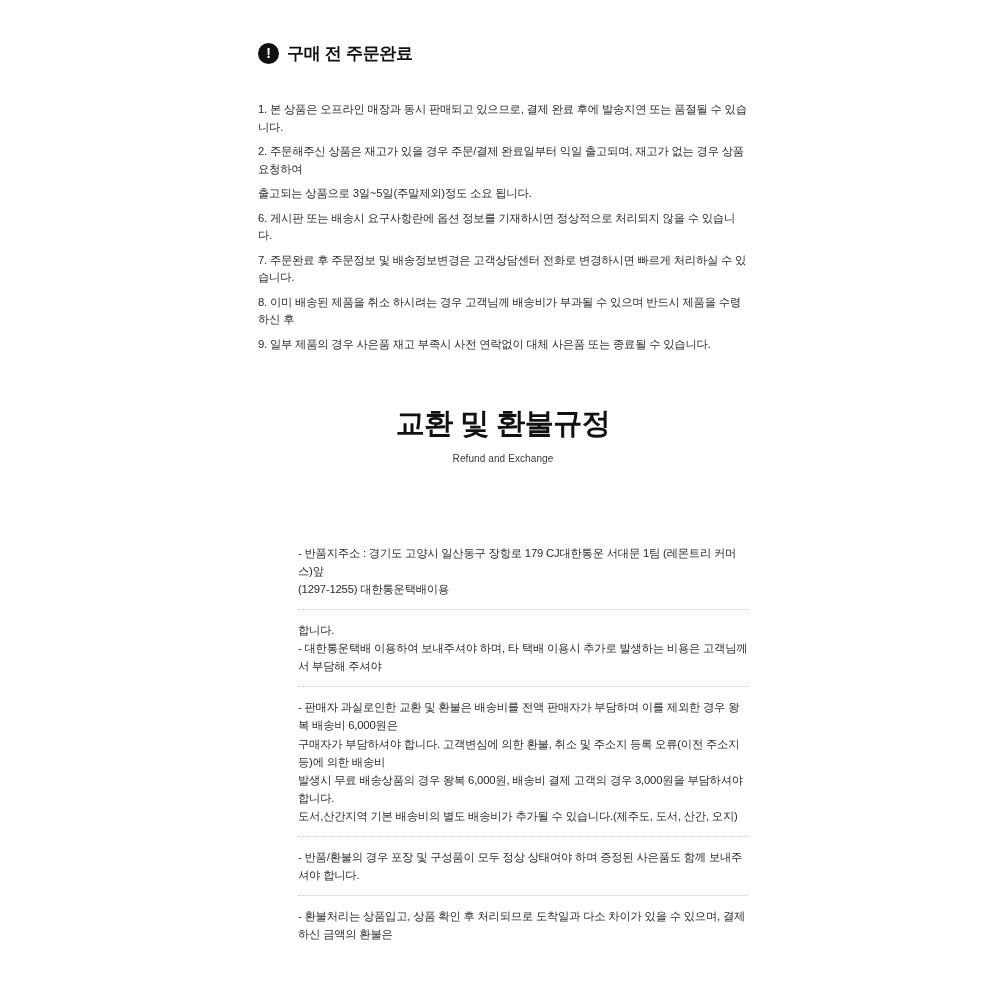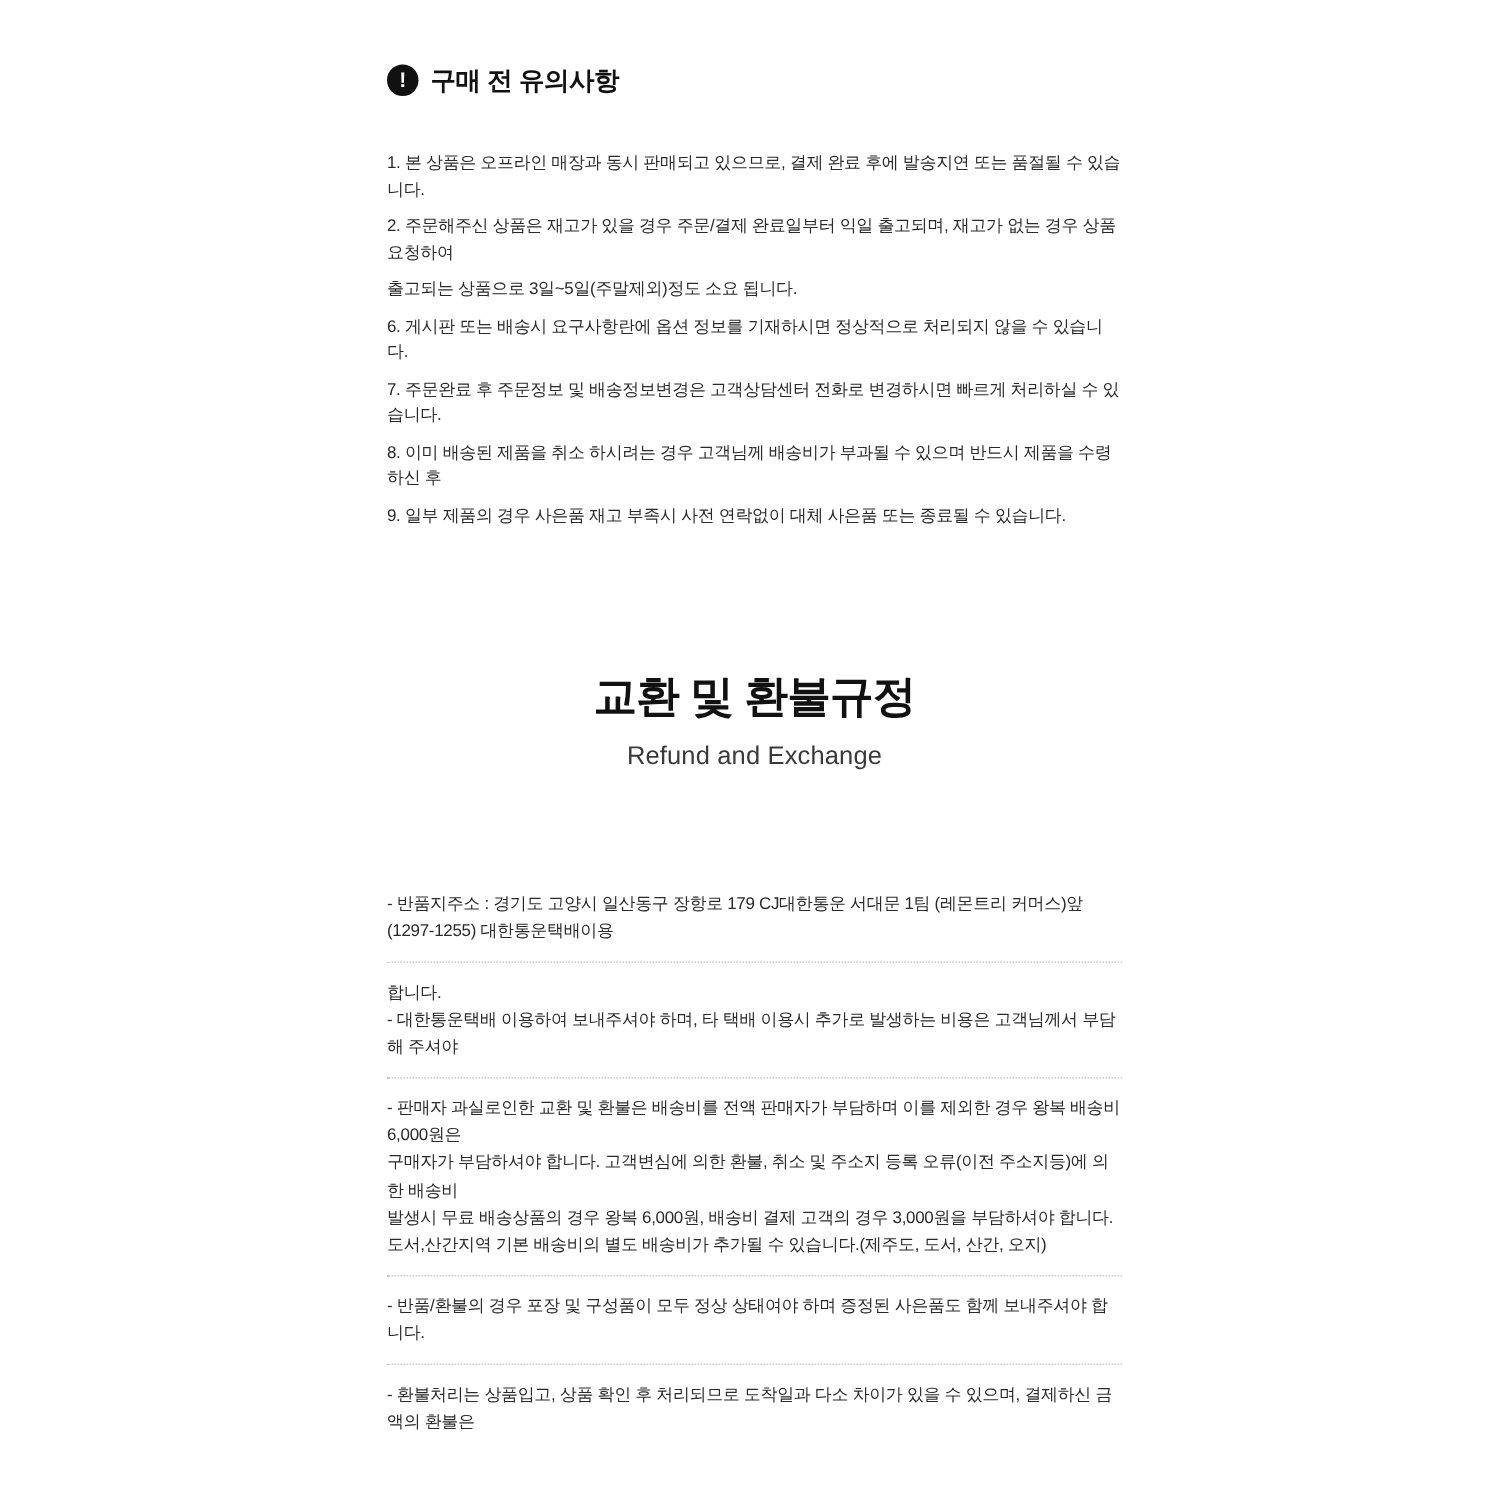--- a/index.html
+++ b/index.html
@@ -58,65 +58,66 @@
   .notice-list p {
     margin: 0 0 7px 0;
     font-size: 11.3px;
     line-height: 1.55;
     color: #2a2a2a;
     letter-spacing: -0.2px;
   }
 
   
   .refund-block {
-    margin-top: 92px;
+    margin-top: 51px;
     text-align: center;
   }
   .refund-title-ko {
     font-size: 29px;
     font-weight: bold;
     color: #111111;
     letter-spacing: -0.5px;
   }
   .refund-title-en {
     margin-top: 9px;
-    font-size: 17px;
+    font-size: 10px;
     color: #3a3a3a;
     letter-spacing: 0.1px;
   }
 
   
   .rules {
     margin-top: 80px;
   }
   .rule {
     padding: 0 0 11px 0;
     margin-bottom: 11px;
     border-bottom: 1px dotted #c9c9c9;
+    margin-left: 40px;
   }
   .rule:last-child {
     border-bottom: none;
   }
   .rule p {
     margin: 0;
     font-size: 11.3px;
     line-height: 1.6;
     color: #2a2a2a;
     letter-spacing: -0.2px;
   }
 </style>
 </head>
 <body>
 
 <div class="page">
   <div class="content">
 
     <div class="notice-head">
       <div class="excl-icon">!</div>
-      <div class="notice-title">구매 전 유의사항</div>
+      <div class="notice-title">구매 전 주문완료</div>
     </div>
 
     <div class="notice-list">
       <p>1. 본 상품은 오프라인 매장과 동시 판매되고 있으므로, 결제 완료 후에 발송지연 또는 품절될 수 있습니다.</p>
       <p>2. 주문해주신 상품은 재고가 있을 경우 주문/결제 완료일부터 익일 출고되며, 재고가 없는 경우 상품요청하여</p>
       <p>출고되는 상품으로 3일~5일(주말제외)정도 소요 됩니다.</p>
       <p>6. 게시판 또는 배송시 요구사항란에 옵션 정보를 기재하시면 정상적으로 처리되지 않을 수 있습니다.</p>
       <p>7. 주문완료 후 주문정보 및 배송정보변경은 고객상담센터 전화로 변경하시면 빠르게 처리하실 수 있습니다.</p>
       <p>8. 이미 배송된 제품을 취소 하시려는 경우 고객님께 배송비가 부과될 수 있으며 반드시 제품을 수령하신 후</p>
       <p>9. 일부 제품의 경우 사은품 재고 부족시 사전 연락없이 대체 사은품 또는 종료될 수 있습니다.</p>

